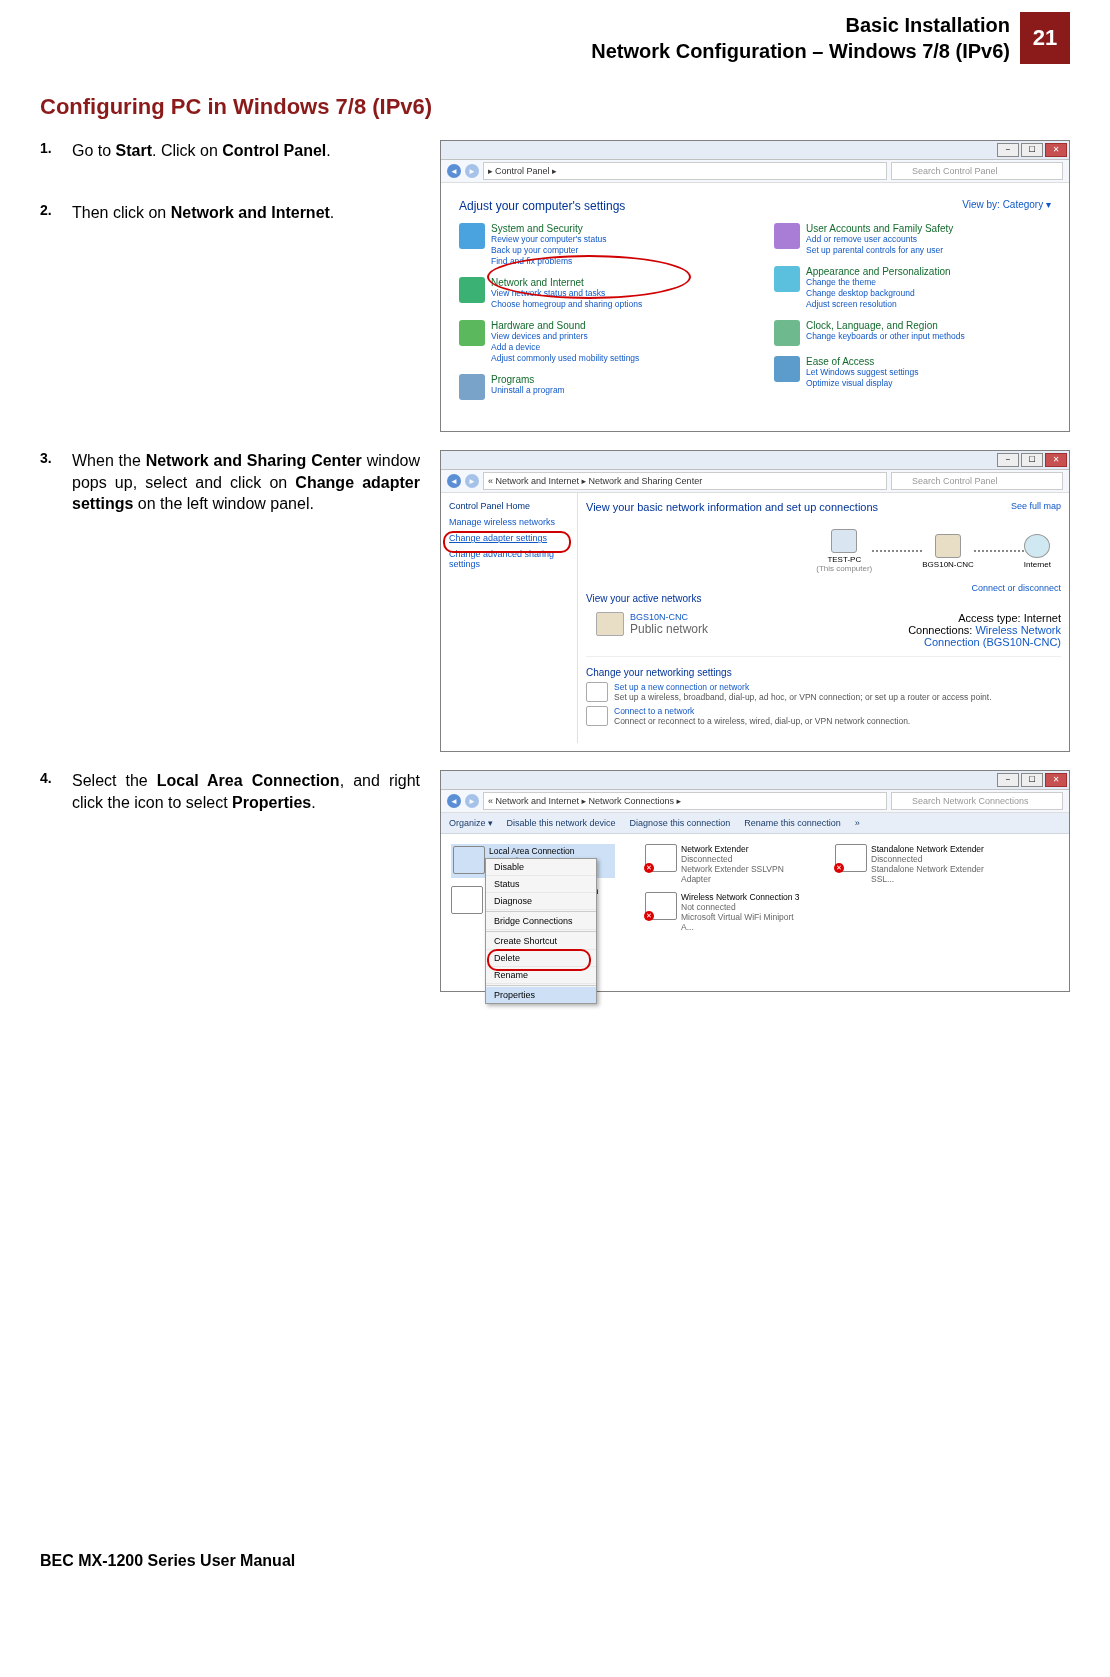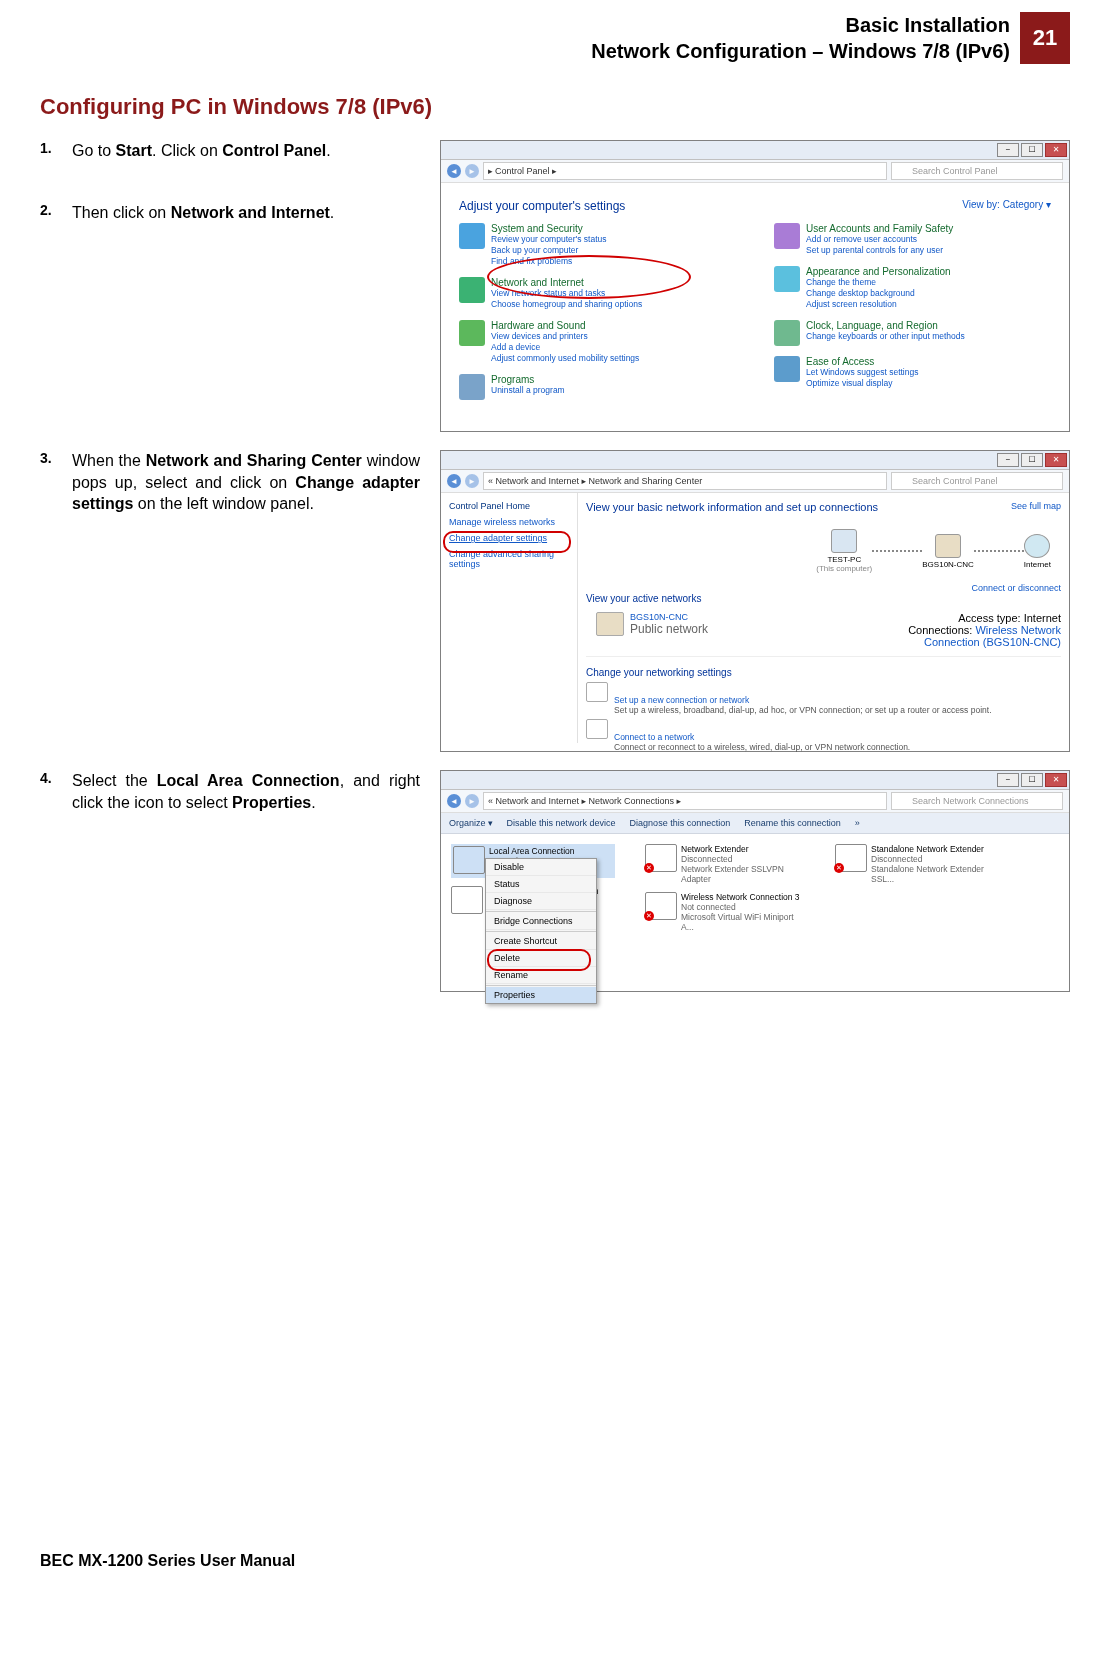--- a/index.html
+++ b/index.html
@@ -36,21 +36,21 @@
   .ns-side div { margin-bottom:6px;}
   .ns-main { flex:1; padding:8px;}
   .ns-title { color:#003399; font-size:11px; margin-bottom:8px;}
   .ns-map { display:flex; justify-content:flex-end; align-items:center; margin:8px 10px 10px 10px;}
   .ns-node { text-align:center; font-size:8px;}
   .ns-node .ic { width:24px; height:22px; margin:0 auto 2px auto; border:1px solid #999; border-radius:3px;}
   .ns-link { width:50px; border-top:2px dotted #888;}
   .ns-sec { color:#003399; font-size:10px; margin:10px 0 4px 0;}
   .ns-row { display:flex; gap:6px; margin:4px 0; font-size:8.5px;}
   .ns-ic { width:20px; height:18px; border:1px solid #aaa; border-radius:2px; flex-shrink:0;}
-  .ns-row .l { color:#1158c7;margin-top:13px;}
+  .ns-row .l { color:#1158c7;}
   .ns-row .d { color:#555;}
   .toolbar { background:#e8eef7; height:20px; display:flex; align-items:center; padding:0 8px; gap:14px; font-size:9px; color:#1a3e6e; border-bottom:1px solid #d0d6e0;}
   .nc-grid { padding:10px; display:flex; gap:30px; position:relative;}
   .conn { display:flex; gap:4px; font-size:8.5px; width:160px;}
   .conn-ic { width:30px; height:26px; border:1px solid #888; border-radius:2px; flex-shrink:0; position:relative;}
   .conn-ic.x::after { content:"✕"; position:absolute; left:-2px; bottom:-2px; background:#d00; color:#fff; width:10px; height:10px; font-size:7px; border-radius:50%; display:flex; align-items:center; justify-content:center;}
   .menu { position:absolute; left:44px; top:24px; width:110px; background:#f5f5f5; border:1px solid #999; box-shadow:2px 2px 4px rgba(0,0,0,0.3); font-size:9px;}
   .menu .mi { padding:3px 8px; border-bottom:1px solid #e8e8e8;}
   .menu .mi:last-child { border-bottom:none;}
   .menu .mi.sel { background:#cde0f5;}

